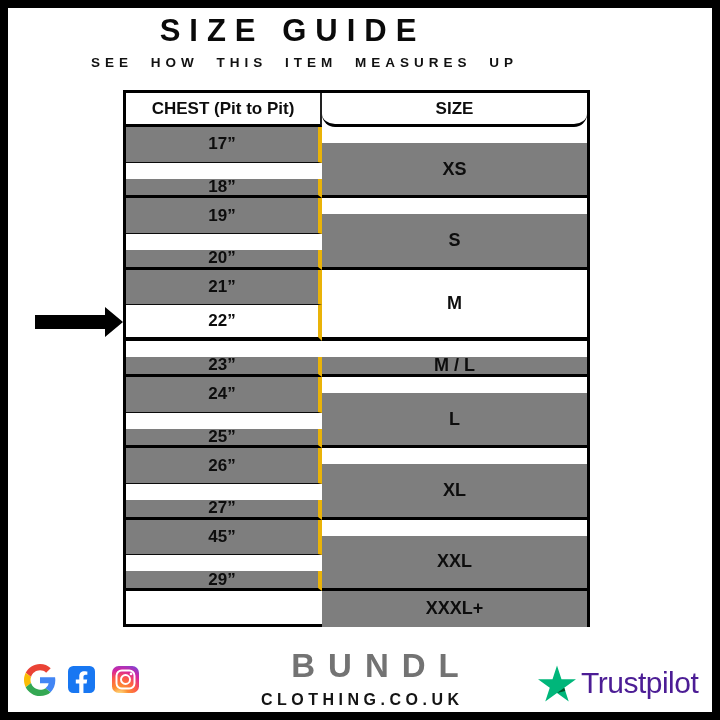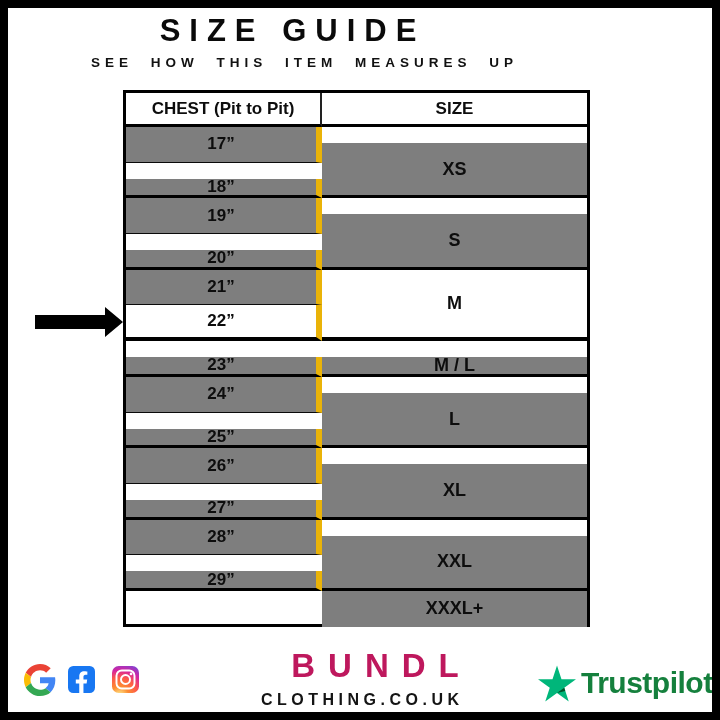--- a/index.html
+++ b/index.html
@@ -26,69 +26,69 @@
     border:3px solid #000;background:#fff;
     display:grid;
     grid-template-columns:196px 265px;
     grid-template-rows:34px repeat(14, 35.7px);
   }
   .cell{
     display:flex;align-items:center;justify-content:center;
     font-weight:700;color:#0d0d0d;background:#7e7e7e;
   }
   .cell.hdr{background:#ffffff;font-size:17px;border-bottom:3px solid #000;}
-  .chest{font-size:17px;border-right:6px solid #eab308;}
+  .chest{font-size:17px;border-right:4px solid #eab308;}
   .size{font-size:18px;}
   .bb-thin{border-bottom:1.5px solid #0a0a0a;}
   .bb-group{border-bottom:3px solid #000;margin-top:16px;}
   .bb-hl{border-bottom:4px solid #000;}
   .white{background:#ffffff;}
 
   
   .pointer-arrow{position:absolute;left:35px;top:307px;width:88px;height:30px;}
 
   
   .social{position:absolute;}
   .g-logo{left:24px;top:664px;width:32px;height:32px;}
   .fb-logo{left:68px;top:666px;width:27px;height:27px;}
   .ig-logo{left:112px;top:666px;width:27px;height:27px;}
 
   .brand{position:absolute;left:0;top:649px;width:720px;text-align:center;}
-  .brand-name{font-size:33px;font-weight:800;letter-spacing:13px;text-indent:13px;color:#be185d;line-height:34px;padding-left:30px;}
+  .brand-name{font-size:33px;font-weight:800;letter-spacing:13px;text-indent:13px;color:#737373;line-height:34px;padding-left:30px;}
   .brand-domain{font-size:16px;font-weight:700;letter-spacing:4.5px;text-indent:4.5px;color:#141414;margin-top:8px;}
 
   .trustpilot{position:absolute;left:538px;top:664px;display:flex;align-items:center;}
   .tp-star{width:38px;height:37px;}
-  .tp-text{font-size:30px;font-weight:700;color:#15803d;letter-spacing:-0.5px;margin-left:5px;line-height:38px;}
+  .tp-text{font-size:30px;font-weight:400;color:#4c1d95;letter-spacing:-0.5px;margin-left:5px;line-height:38px;}
 </style>
 </head>
 <body>
 
 <div id="canvas">
   <div class="frame"></div>
 
   <div class="title">SIZE GUIDE</div>
   <div class="subtitle">SEE HOW THIS ITEM MEASURES UP</div>
 
   <div class="size-table">
     <div class="cell hdr" style="grid-area:1/1;border-right:2px solid #222;">CHEST (Pit to Pit)</div>
-    <div class="cell hdr" style="grid-area:1/2;">SIZE</div>
+    <div class="cell hdr" style="grid-area:1/2;border-radius:13px;">SIZE</div>
 
     <div class="cell chest bb-thin" style="grid-area:2/1">17”</div>
     <div class="cell chest bb-group" style="grid-area:3/1">18”</div>
     <div class="cell chest bb-thin" style="grid-area:4/1">19”</div>
     <div class="cell chest bb-group" style="grid-area:5/1">20”</div>
     <div class="cell chest bb-thin" style="grid-area:6/1">21”</div>
     <div class="cell chest white bb-hl" style="grid-area:7/1">22”</div>
     <div class="cell chest bb-group" style="grid-area:8/1">23”</div>
     <div class="cell chest bb-thin" style="grid-area:9/1">24”</div>
     <div class="cell chest bb-group" style="grid-area:10/1">25”</div>
     <div class="cell chest bb-thin" style="grid-area:11/1">26”</div>
     <div class="cell chest bb-group" style="grid-area:12/1">27”</div>
-    <div class="cell chest bb-thin" style="grid-area:13/1">28”</div>
+    <div class="cell chest bb-thin" style="grid-area:13/1">45”</div>
     <div class="cell chest bb-group" style="grid-area:14/1">29”</div>
 
     <div class="cell size bb-group" style="grid-row:2/span 2;grid-column:2">XS</div>
     <div class="cell size bb-group" style="grid-row:4/span 2;grid-column:2">S</div>
     <div class="cell size white bb-hl" style="grid-row:6/span 2;grid-column:2">M</div>
     <div class="cell size bb-group" style="grid-row:8;grid-column:2">M / L</div>
     <div class="cell size bb-group" style="grid-row:9/span 2;grid-column:2">L</div>
     <div class="cell size bb-group" style="grid-row:11/span 2;grid-column:2">XL</div>
     <div class="cell size bb-group" style="grid-row:13/span 2;grid-column:2">XXL</div>
     <div class="cell size" style="grid-row:15;grid-column:2">XXXL+</div>

